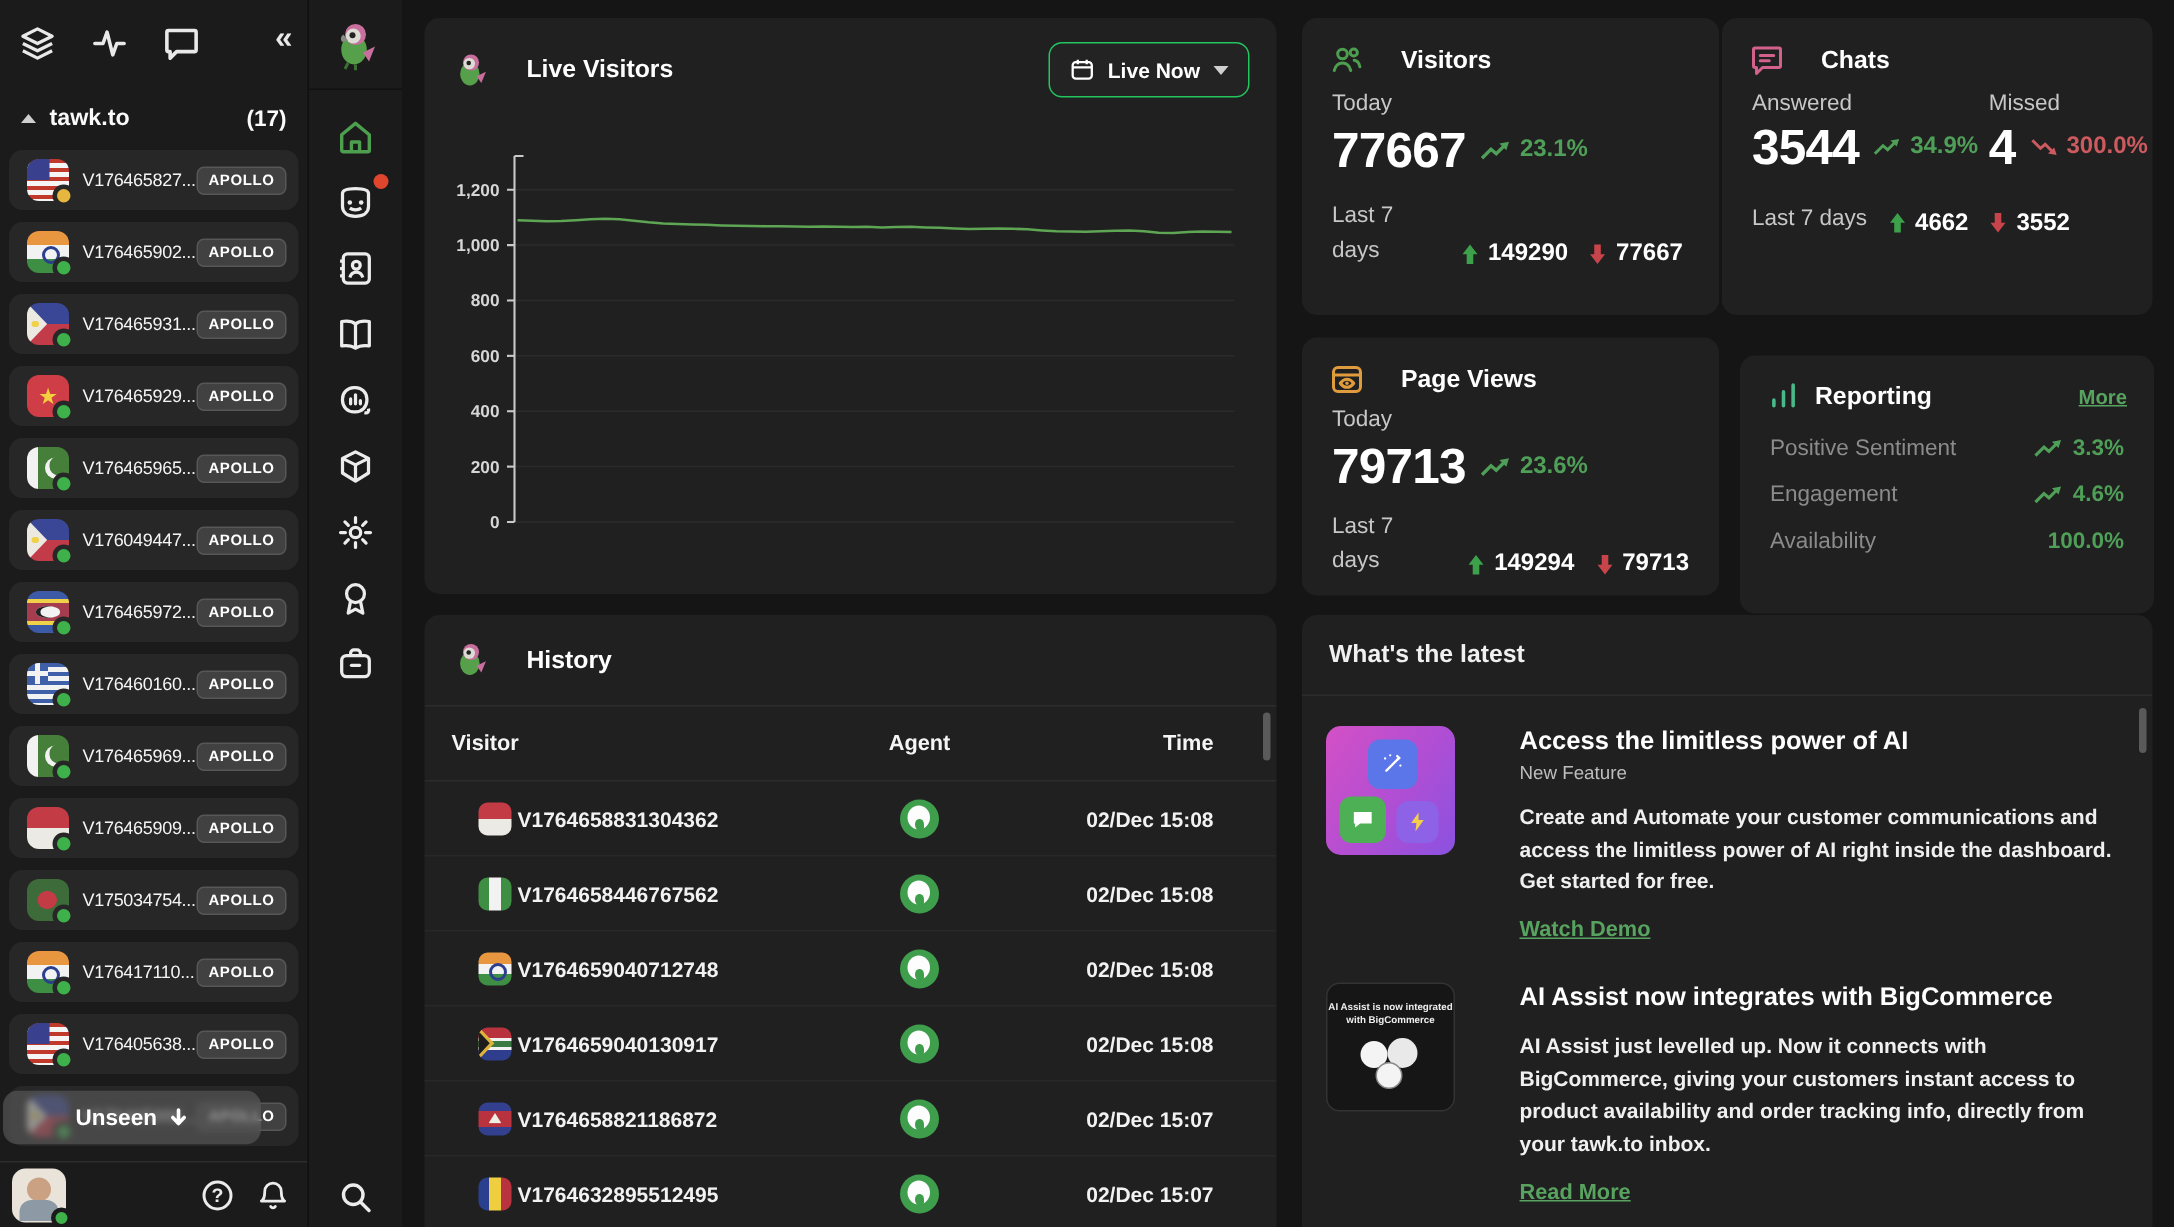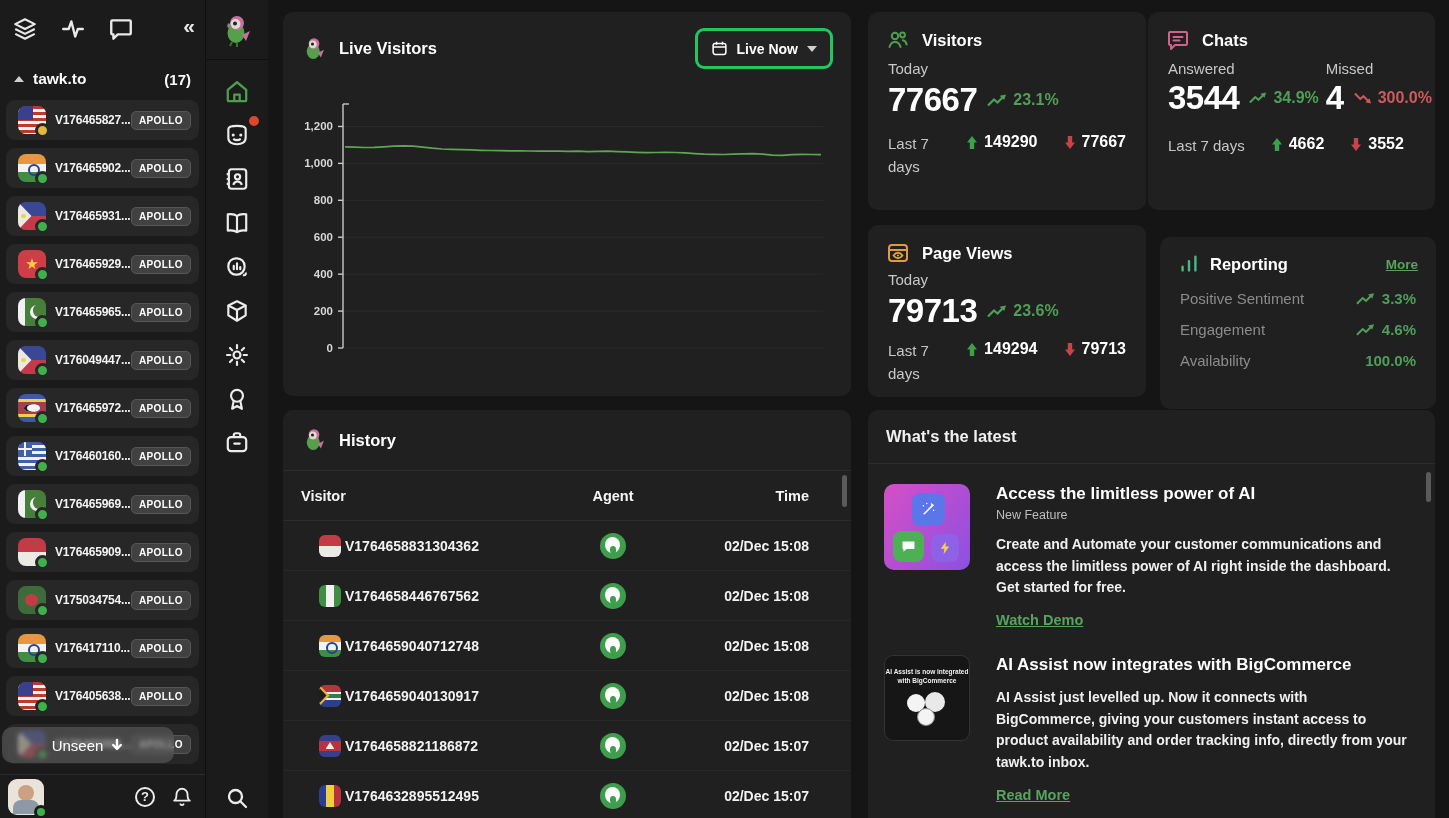--- a/index.html
+++ b/index.html
@@ -18,27 +18,27 @@
   .group-count{margin-left:auto;font-size:15px;font-weight:bold;color:#fafafa}
 
   .vtile{position:absolute;left:6px;width:193px;height:40px;background:#272727;border-radius:9px;
     display:flex;align-items:center;padding:0 8px 0 12px;cursor:pointer}
   .flag-wrap{position:relative;flex:none;margin-right:9px}
   .flag{width:28px;height:28px;border-radius:8px;position:relative;overflow:hidden;display:block}
   .flag.sm{width:22px;height:22px;border-radius:6px}
   .status-dot{position:absolute;right:-4px;bottom:-4px;width:15px;height:15px;border-radius:50%;border:3px solid #272727}
   .status-dot[data-status="online"]{background:#3fb14b}
   .status-dot[data-status="away"]{background:#e7b63f}
-  .vid{font-size:12px;font-weight:bold;color:#f4f4f4;letter-spacing:-.2px;white-space:nowrap}
+  .vid{font-size:12px;font-weight:normal;color:#f4f4f4;letter-spacing:-.2px;white-space:nowrap}
   .vbadge{margin-left:auto;background:#414141;border:1px solid #575757;color:#fff;font-size:10px;
     font-weight:bold;letter-spacing:.4px;padding:3px 7px;border-radius:5px}
 
   #unseen-pill{position:absolute;left:2px;top:727px;width:172px;height:36px;border-radius:10px;
     background:rgba(92,92,92,.62);display:flex;align-items:center;justify-content:center;gap:7px;
-    font-size:15px;font-weight:normal;color:#fff;cursor:pointer;backdrop-filter:blur(2px)}
+    font-size:15px;font-weight:bold;color:#fff;cursor:pointer;backdrop-filter:blur(2px)}
 
   #sidebar-bottom{position:absolute;left:0;top:774px;width:205px;height:44px;border-top:1px solid #2c2c2c;
     display:flex;align-items:center}
   #user-avatar{position:relative;margin-left:8px;width:36px;height:36px;border-radius:9px;background:#e9e3da;overflow:visible}
   #user-avatar .head{position:absolute;left:10px;top:6px;width:16px;height:16px;border-radius:50%;background:#caa183}
   #user-avatar .body{position:absolute;left:5px;top:21px;width:26px;height:14px;border-radius:8px 8px 0 0;background:#8d9aa5}
   #user-avatar .presence{position:absolute;right:-4px;bottom:-4px;width:14px;height:14px;border-radius:50%;
     background:#3fb14b;border:3px solid #1b1b1b}
   .bottom-ic{width:22px;height:22px;color:#ececec;cursor:pointer}
   .help-circle{width:20px;height:20px;border:2px solid #ececec;border-radius:50%;display:flex;align-items:center;
@@ -51,43 +51,43 @@
   .rail-item{position:absolute;left:0;width:100%;display:flex;justify-content:center;cursor:pointer;color:#ececec}
   .rail-item svg{width:26px;height:26px}
   .rail-item.active{color:#4d9e4f}
   #inbox-dot{position:absolute;left:43px;top:116px;width:10px;height:10px;border-radius:50%;background:#e0452e}
   #rail-search{position:absolute;left:0;top:786px;width:100%;display:flex;justify-content:center;color:#ececec;cursor:pointer}
   #rail-search svg{width:24px;height:24px}
 
   
   #main{position:absolute;left:268px;top:0;width:1181px;height:818px;background:#151515}
   .card{position:absolute;background:#202020;border-radius:10px}
-  .card-head{display:flex;align-items:center;gap:12px;padding:16px 18px}
+  .card-head{display:flex;align-items:center;gap:24px;padding:16px 18px}
   .card-title{font-size:16.5px;font-weight:bold;color:#fff}
 
   
   #card-live{left:15px;top:12px;width:568px;height:384px}
-  #live-range-btn{margin-left:auto;display:flex;align-items:center;gap:9px;border:3px solid #22c55e;border-radius:9px;
+  #live-range-btn{margin-left:auto;display:flex;align-items:center;gap:9px;border:1px solid #22c55e;border-radius:9px;
     padding:9px 13px;font-size:14px;font-weight:bold;color:#fff;cursor:pointer;background:#232323}
   .caret-down{width:0;height:0;border-left:5px solid transparent;border-right:5px solid transparent;border-top:6px solid #cfcfcf}
   #lv-chart-wrap{position:absolute;left:8px;top:86px;width:548px;height:268px}
 
   
   #card-visitors{left:600px;top:12px;width:278px;height:198px}
   #card-chats{left:880px;top:12px;width:287px;height:198px}
   #card-pageviews{left:600px;top:225px;width:278px;height:172px}
   #card-reporting{left:892px;top:237px;width:276px;height:172px}
   .stat-body{padding:2px 20px 0 20px}
   .muted-label{font-size:15px;color:#c7c7c7}
   .big-row{display:flex;align-items:center;gap:10px;margin-top:4px}
   .big-num{font-size:33px;font-weight:bold;color:#fff;letter-spacing:-.5px}
   .trend{display:flex;align-items:center;gap:6px;font-size:16px;font-weight:bold}
   .trend.up{color:#4f9f58}
   .trend.down{color:#cd5a5f}
-  .last7-row{display:flex;align-items:flex-start;margin-top:14px;gap:26px}
+  .last7-row{display:flex;align-items:flex-end;margin-top:14px;gap:14px}
   .last7-label{font-size:15px;color:#c7c7c7;max-width:72px;line-height:1.5}
   .updown{display:flex;align-items:center;gap:6px;font-size:16px;font-weight:bold;color:#fff}
   .chats-cols{display:flex;gap:7px}
   .chats-col .muted-label{display:block;margin-bottom:2px}
   
   .rep-head{display:flex;align-items:center;gap:10px;padding:16px 18px 8px 18px}
   .rep-more{margin-left:auto;font-size:13.5px;font-weight:bold;color:#57a35f;text-decoration:underline;cursor:pointer}
   .rep-row{display:flex;align-items:center;padding:7px 20px;font-size:15px}
   .rep-label{color:#8b8b8b}
   .rep-val{margin-left:auto;display:flex;align-items:center;gap:7px;color:#4f9f58;font-weight:bold}
@@ -106,21 +106,21 @@
   .agent-avatar{width:26px;height:26px;border-radius:50%;background:#3f9e4c;margin:0 auto;position:relative}
   .agent-avatar::before{content:"";position:absolute;left:5px;top:4px;width:15px;height:16px;border-radius:50%;background:#fdfdfd}
   .agent-avatar::after{content:"";position:absolute;left:10px;top:13px;width:6px;height:8px;border-radius:50% 50% 40% 60%;background:#3f9e4c}
   .hist-time{text-align:right;font-size:14px;font-weight:bold;color:#f2f2f2;padding-right:14px}
   .vscroll{position:absolute;width:5px;border-radius:3px;background:#5a5a5a}
 
   
   #card-latest{left:600px;top:410px;width:567px;height:500px}
   #latest-title{font-size:16.5px;font-weight:bold;padding:17px 18px}
   #latest-divider{border-top:1px solid #2c2c2c}
-  .news-item{display:flex;gap:26px;padding:20px 26px 10px 16px}
+  .news-item{display:flex;gap:43px;padding:20px 26px 10px 16px}
   .news-thumb{flex:none;width:86px;height:86px;border-radius:10px;position:relative;overflow:hidden}
   #thumb-ai{background:linear-gradient(125deg,#d450c5 0%,#b04ed4 55%,#8a52e0 100%)}
   #thumb-ai .t-blue{position:absolute;left:28px;top:9px;width:33px;height:33px;border-radius:8px;background:#5b76e8;
     display:flex;align-items:center;justify-content:center;color:#fff;font-size:15px}
   #thumb-ai .t-green{position:absolute;left:9px;top:47px;width:31px;height:31px;border-radius:8px;background:#4db054;
     display:flex;align-items:center;justify-content:center}
   #thumb-ai .t-purple{position:absolute;left:47px;top:50px;width:28px;height:28px;border-radius:8px;background:#8d62e6;
     display:flex;align-items:center;justify-content:center}
   #thumb-bc{background:#161616;border:1px solid #333;border-radius:9px}
   .bc-line1{position:absolute;top:12px;width:100%;text-align:center;font-size:6.5px;color:#eee;font-weight:bold}

